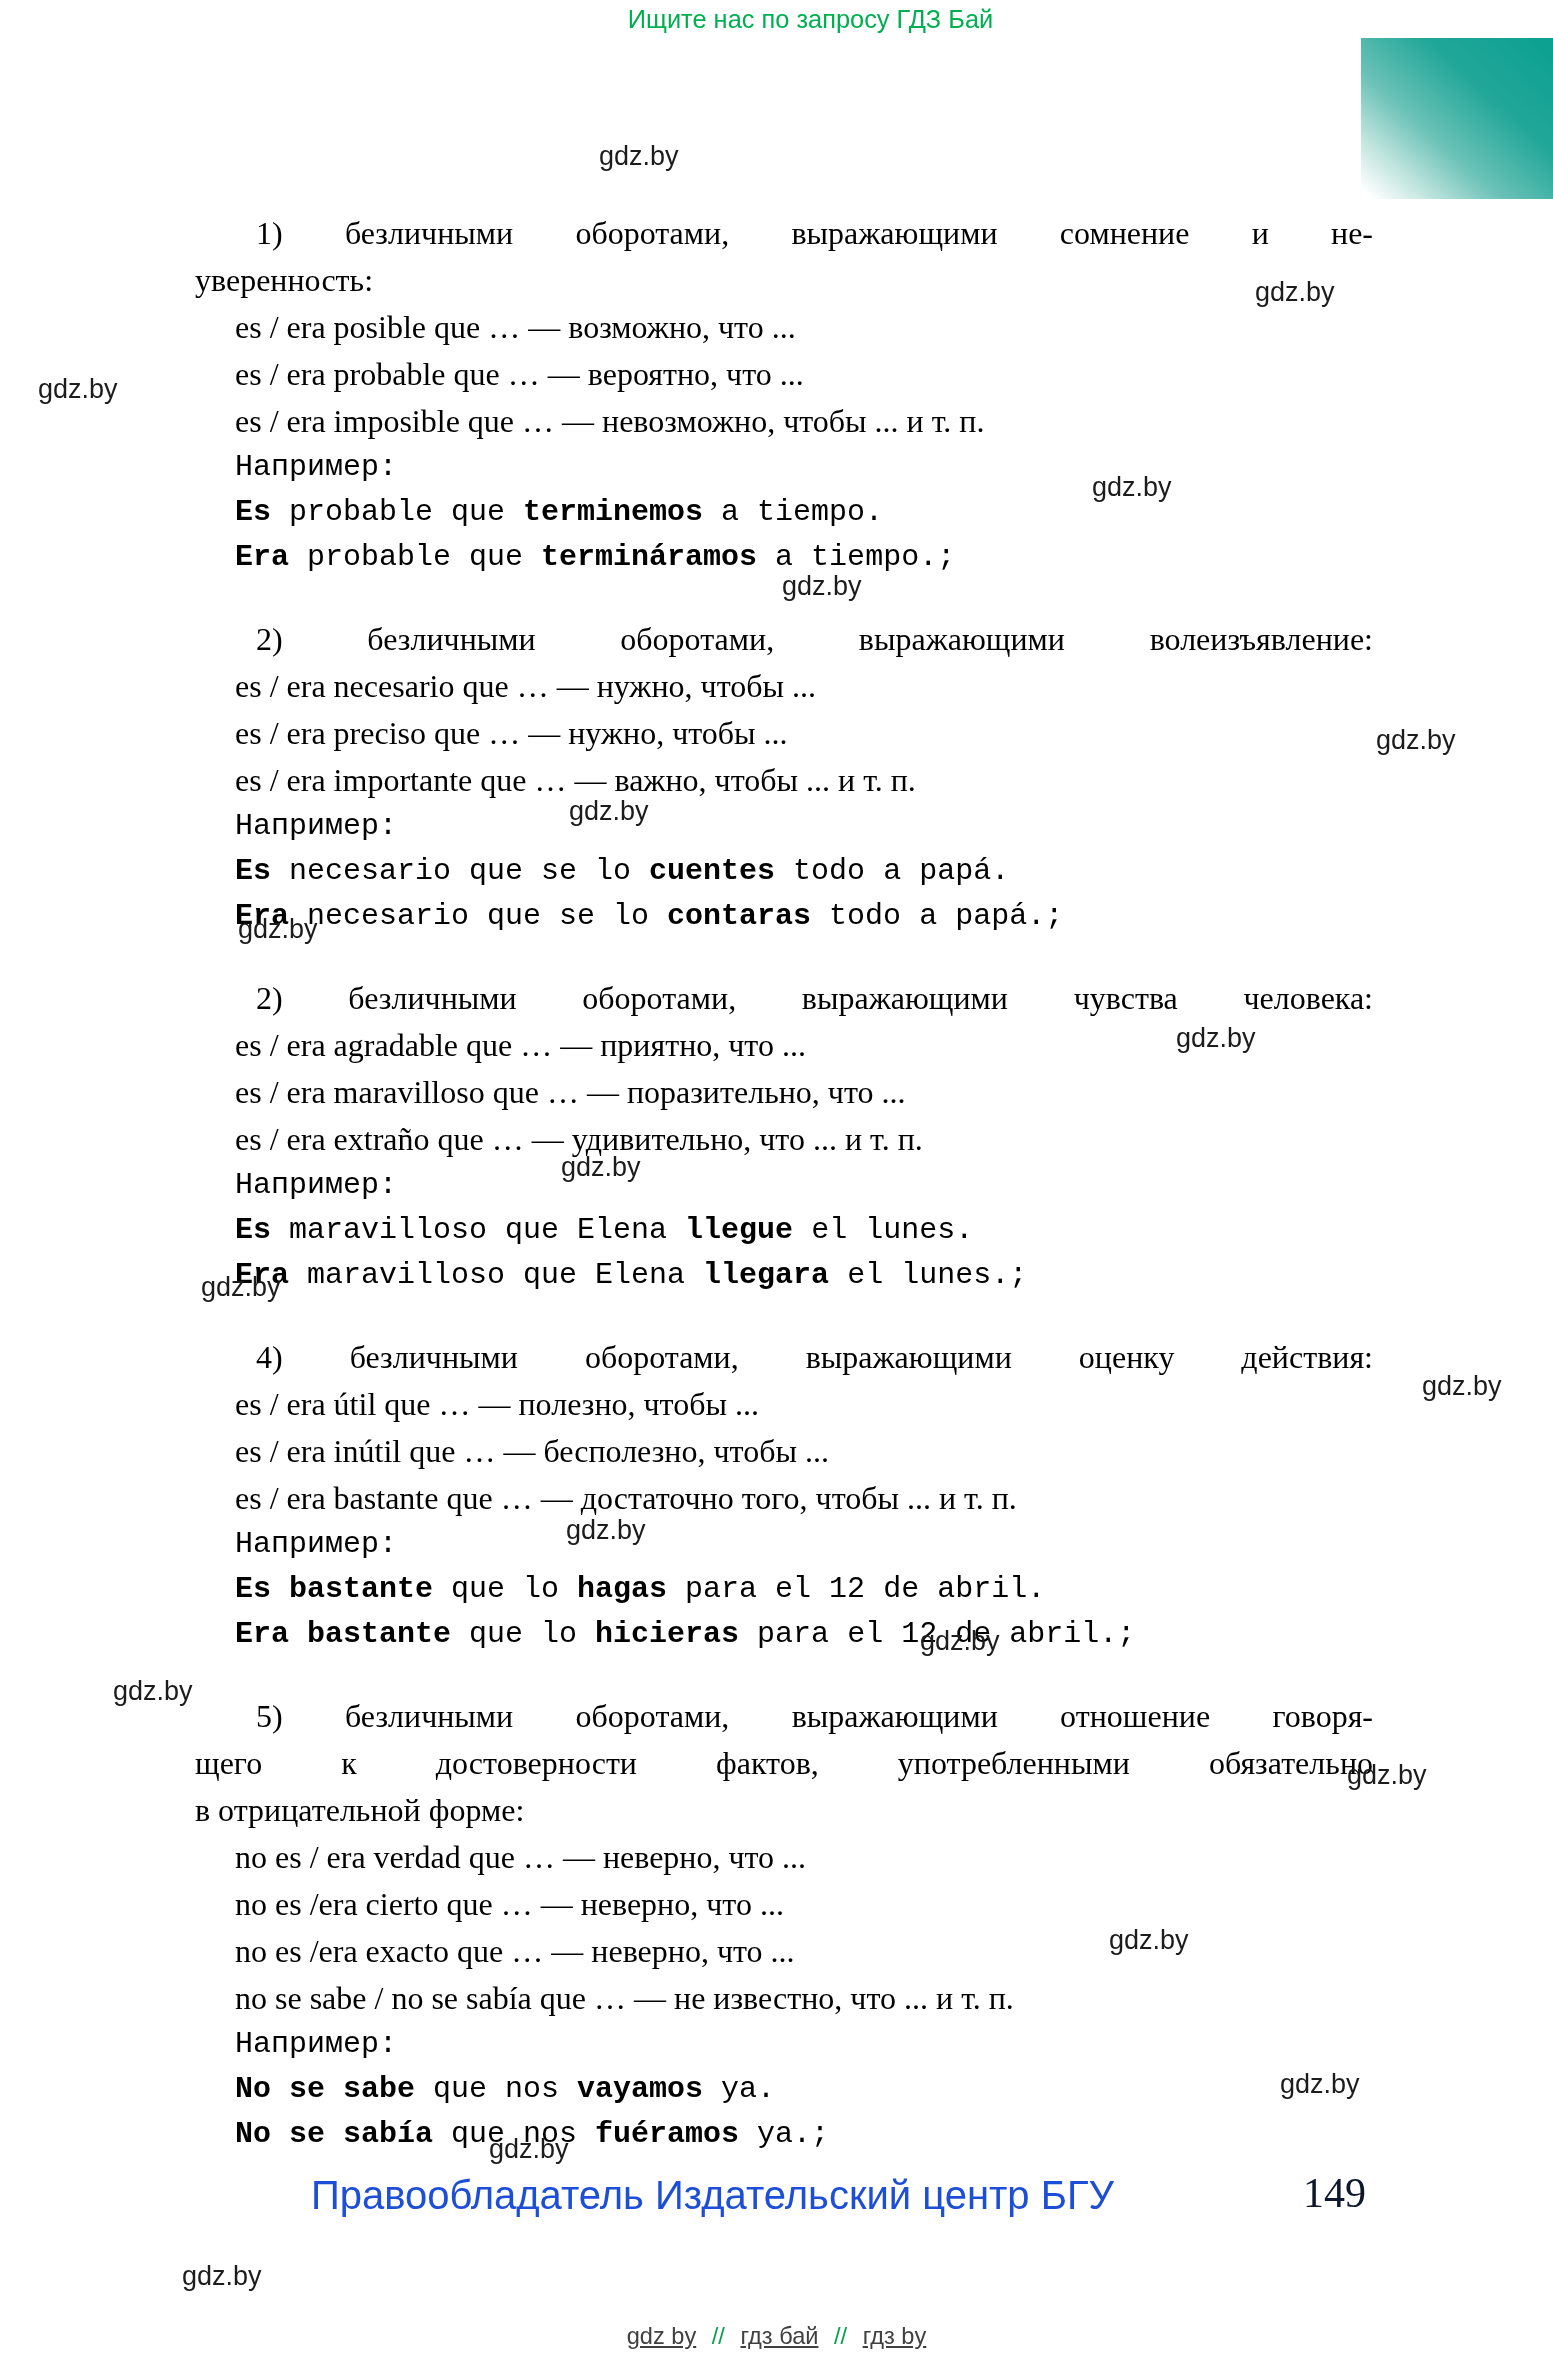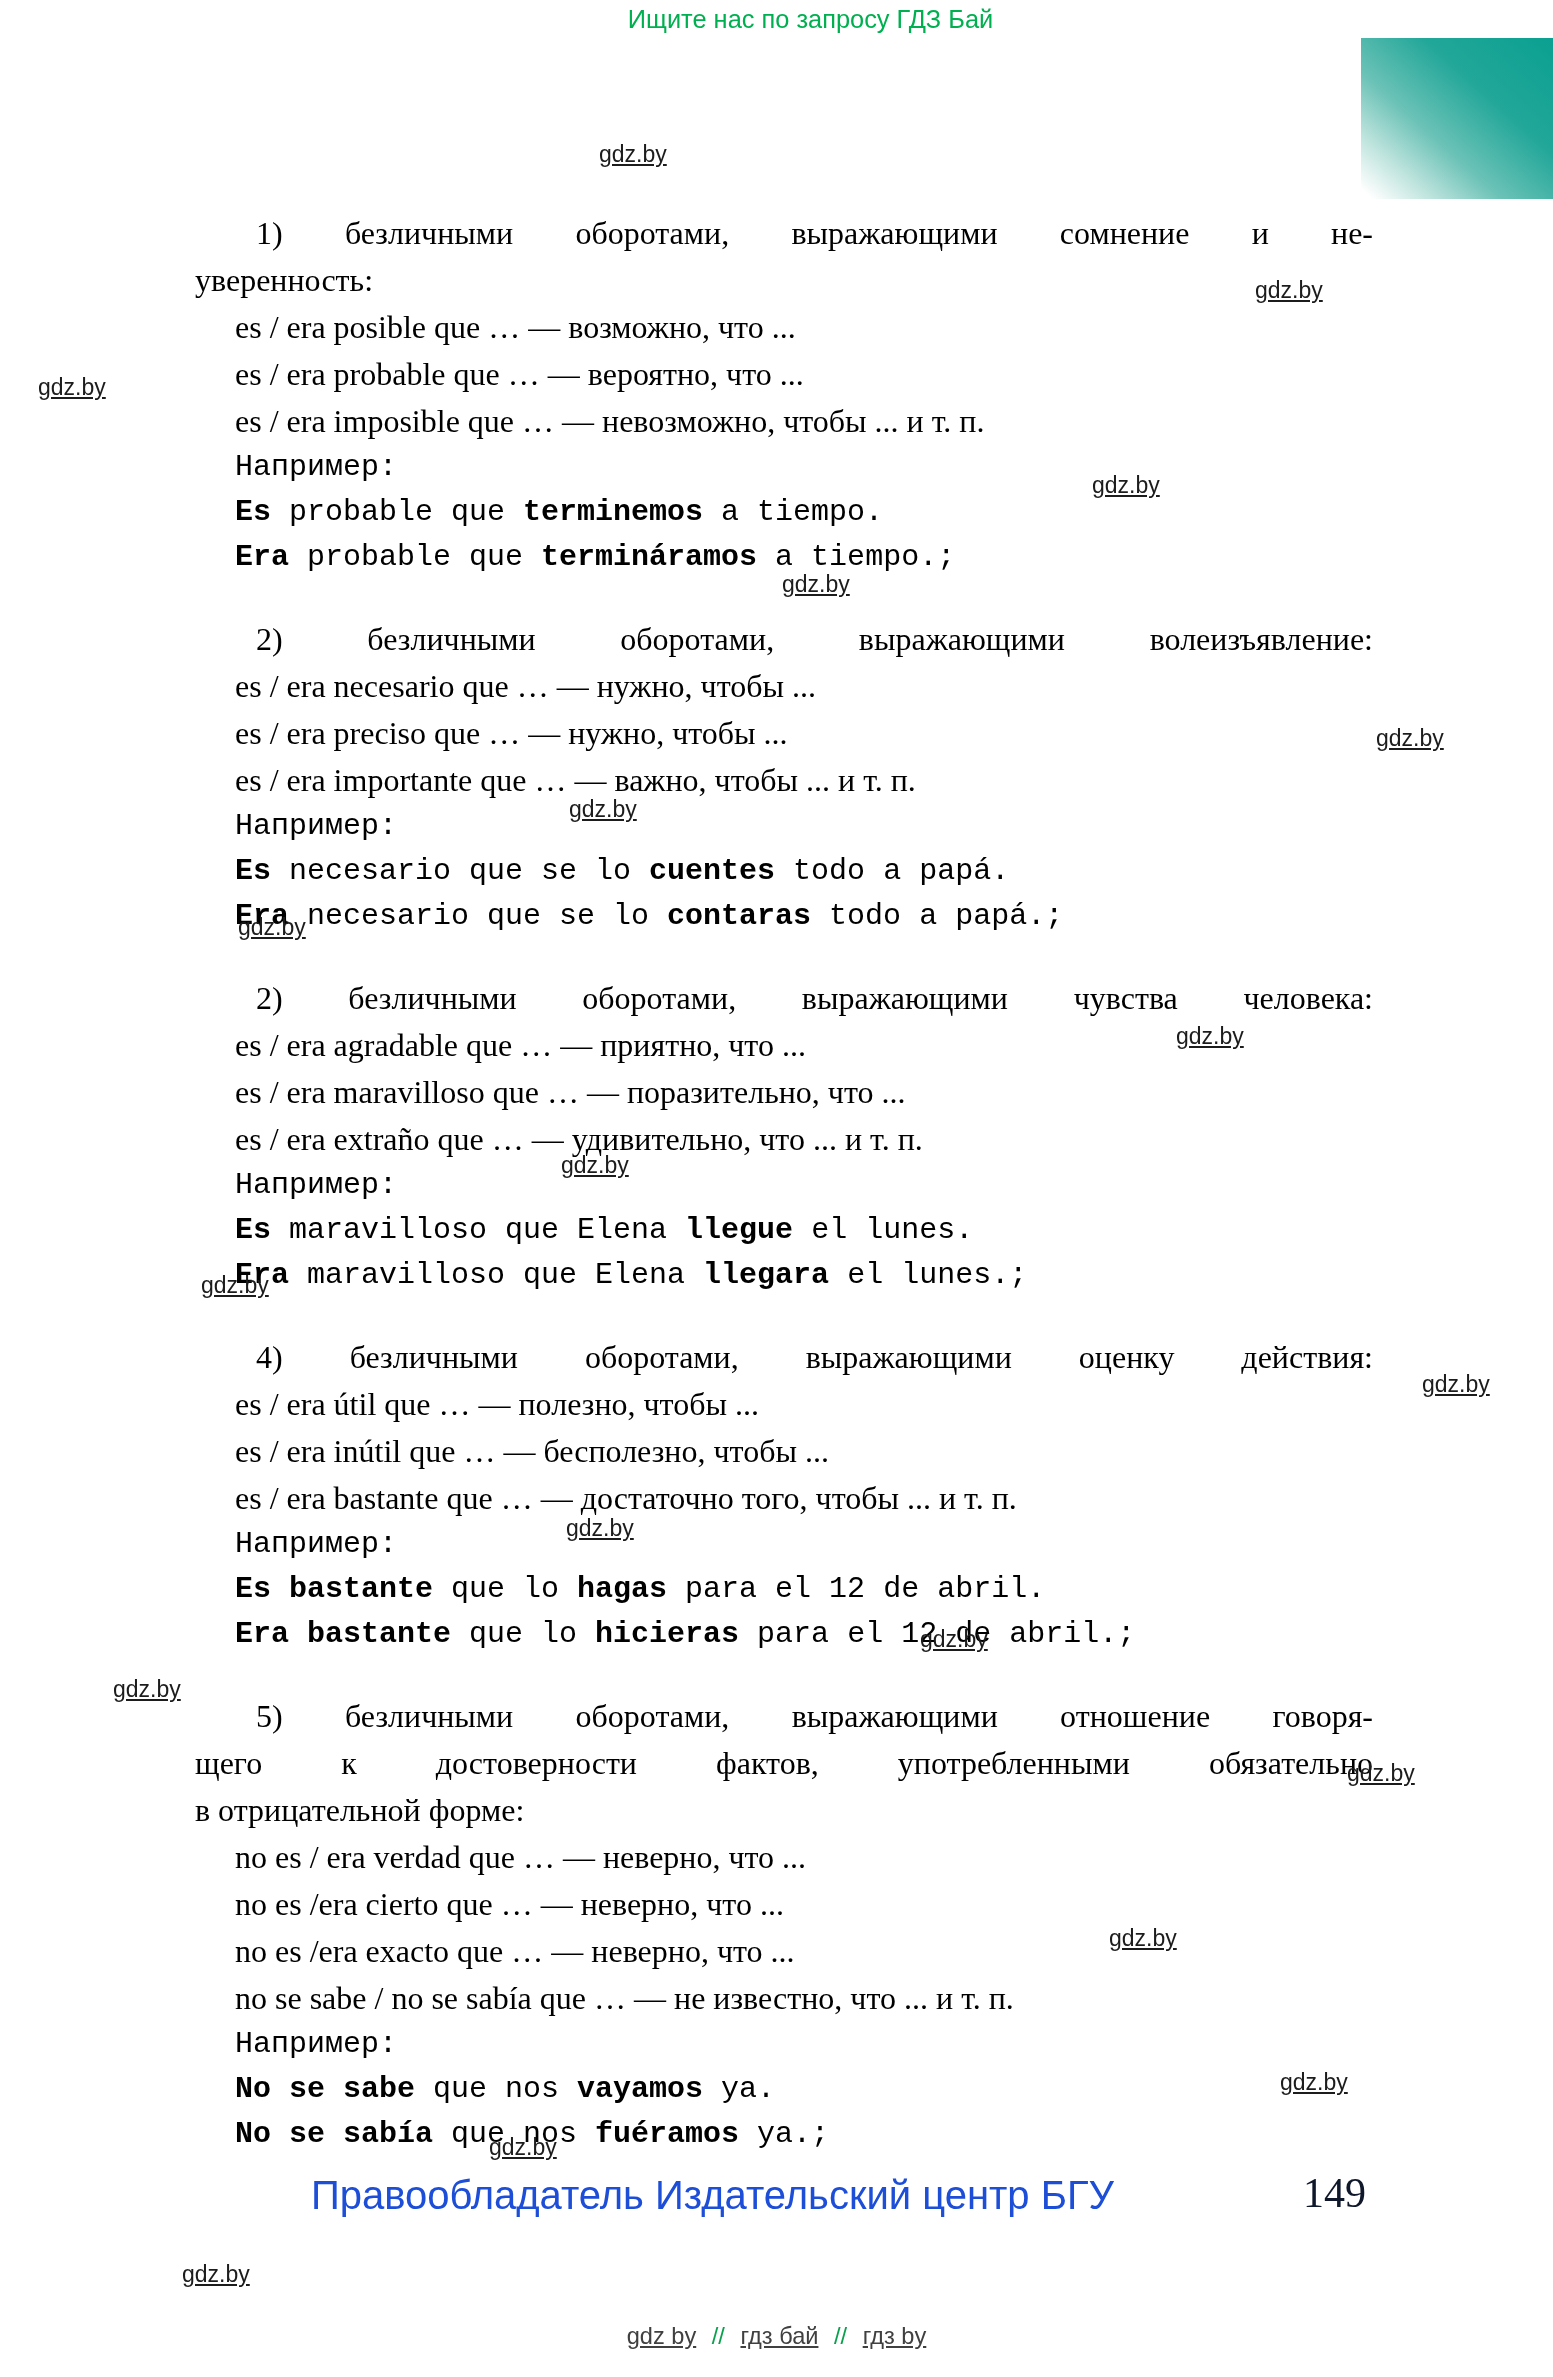--- a/index.html
+++ b/index.html
@@ -71,24 +71,23 @@
     font-size: 30px;
     line-height: 45px;
     padding-left: 61px;
     white-space: nowrap;
   }
   .example .b { font-weight: bold; }
 
   .watermark {
     position: absolute;
     font-family: "Liberation Sans", sans-serif;
-    font-size: 23px;
+    font-size: 27px;
     color: #1c1c1c;
     white-space: nowrap;
-    text-decoration: underline;
   }
 
   .copyright {
     position: absolute;
     left: 311px;
     top: 2173px;
     font-family: "Liberation Sans", sans-serif;
     font-size: 40px;
     color: #1d4ed8;
     white-space: nowrap;

